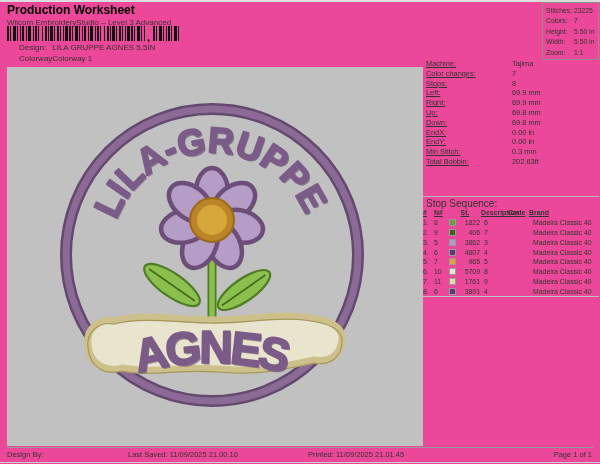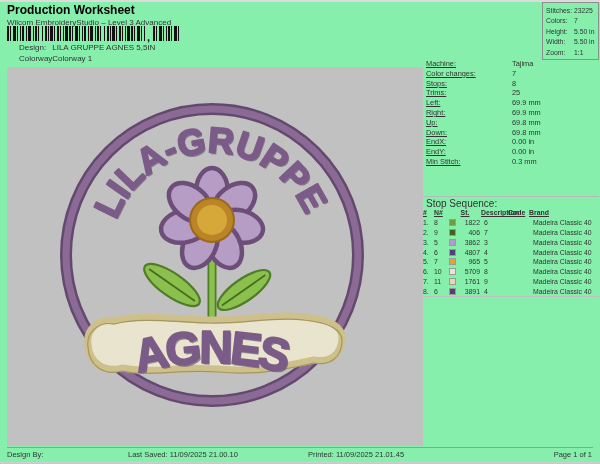--- a/index.html
+++ b/index.html
@@ -1,16 +1,16 @@
 <!DOCTYPE html>
 <html><head>
 <meta charset="utf-8">
 <style>
   html,body{margin:0;padding:0;background:#fff;}
-  .page{position:relative;width:600px;height:464px;background:#86efac;
+  .page{position:relative;width:600px;height:464px;background:#ec4899;
         font-family:"Liberation Sans",sans-serif;color:#2e2e2e;overflow:hidden;}
   .topline{position:absolute;left:0;top:0;width:600px;height:2px;background:#dcdcdc;}
   .hdr-title{position:absolute;left:7px;top:3px;font-size:12px;font-weight:bold;color:#000;}
   .hdr-sub{position:absolute;left:7px;top:18px;font-size:8px;color:#333;}
   .barcode{position:absolute;left:7px;top:26px;}
   .meta{position:absolute;left:7px;font-size:8px;color:#333;white-space:nowrap;}
   .meta .lbl{display:inline-block;width:31px;padding-left:12px;}
   .statsbox{position:absolute;left:542px;top:2px;width:57px;height:58px;border:1px solid #8f8f8f;
             box-sizing:border-box;font-size:6.8px;color:#333;padding:3px 0 0 3px;line-height:10.4px;white-space:nowrap;}
   .statsbox .lbl{display:inline-block;width:28px;}
@@ -131,28 +131,28 @@
           <textPath href="#arcBanner" textLength="150">AGNES</textPath>
         </text>
       </g>
     </svg>
   </div>
 
   <div class="panel">
     <div><span class="lbl">Machine:</span><span>Tajima</span></div>
     <div><span class="lbl">Color changes:</span><span>7</span></div>
     <div><span class="lbl">Stops:</span><span>8</span></div>
-    <div><span class="lbl">Trims:</span><span>25</span></div>
     <div><span class="lbl">Left:</span><span>69.9 mm</span></div>
     <div><span class="lbl">Right:</span><span>69.9 mm</span></div>
     <div><span class="lbl">Up:</span><span>69.8 mm</span></div>
     <div><span class="lbl">Down:</span><span>69.8 mm</span></div>
     <div><span class="lbl">EndX:</span><span>0.00 in</span></div>
     <div><span class="lbl">EndY:</span><span>0.00 in</span></div>
     <div><span class="lbl">Min Stitch:</span><span>0.3 mm</span></div>
+    <div><span class="lbl">Total Bobbin:</span><span>202.63ft</span></div>
   </div>
 
   <div class="divider"></div>
   <div class="stopseq-title">Stop Sequence:</div>
 
   <div class="stoptable">
     <div class="strow">
       <span class="hd">#</span>
       <span class="hd">N#</span>
       <span class="hd st-hd">St.</span>

